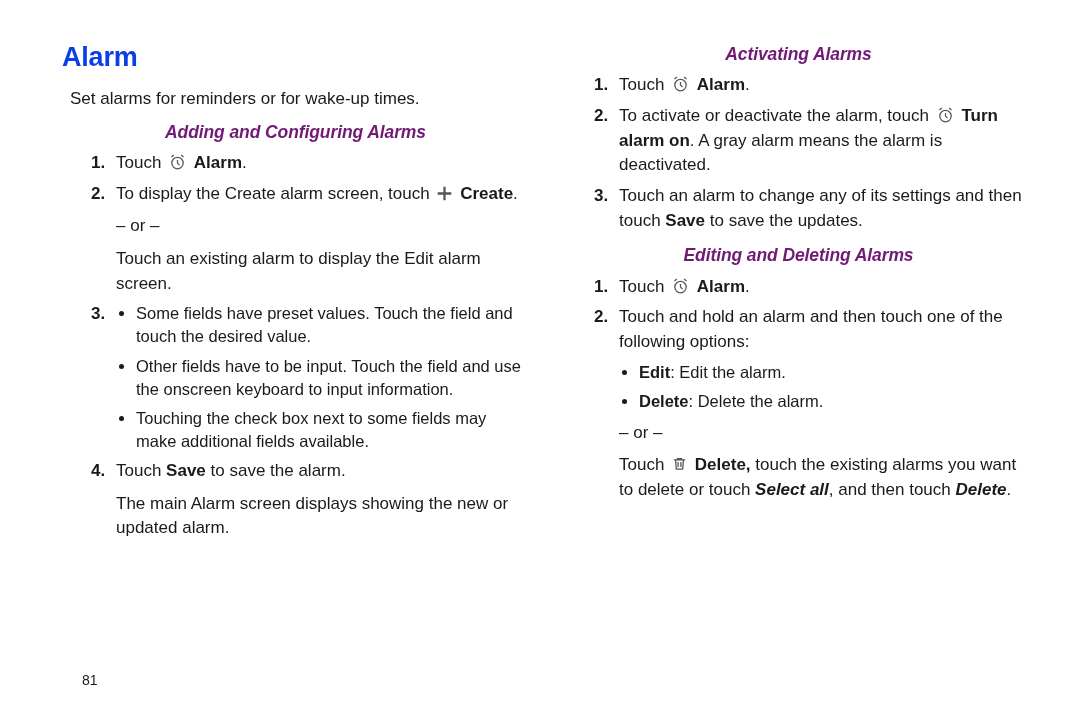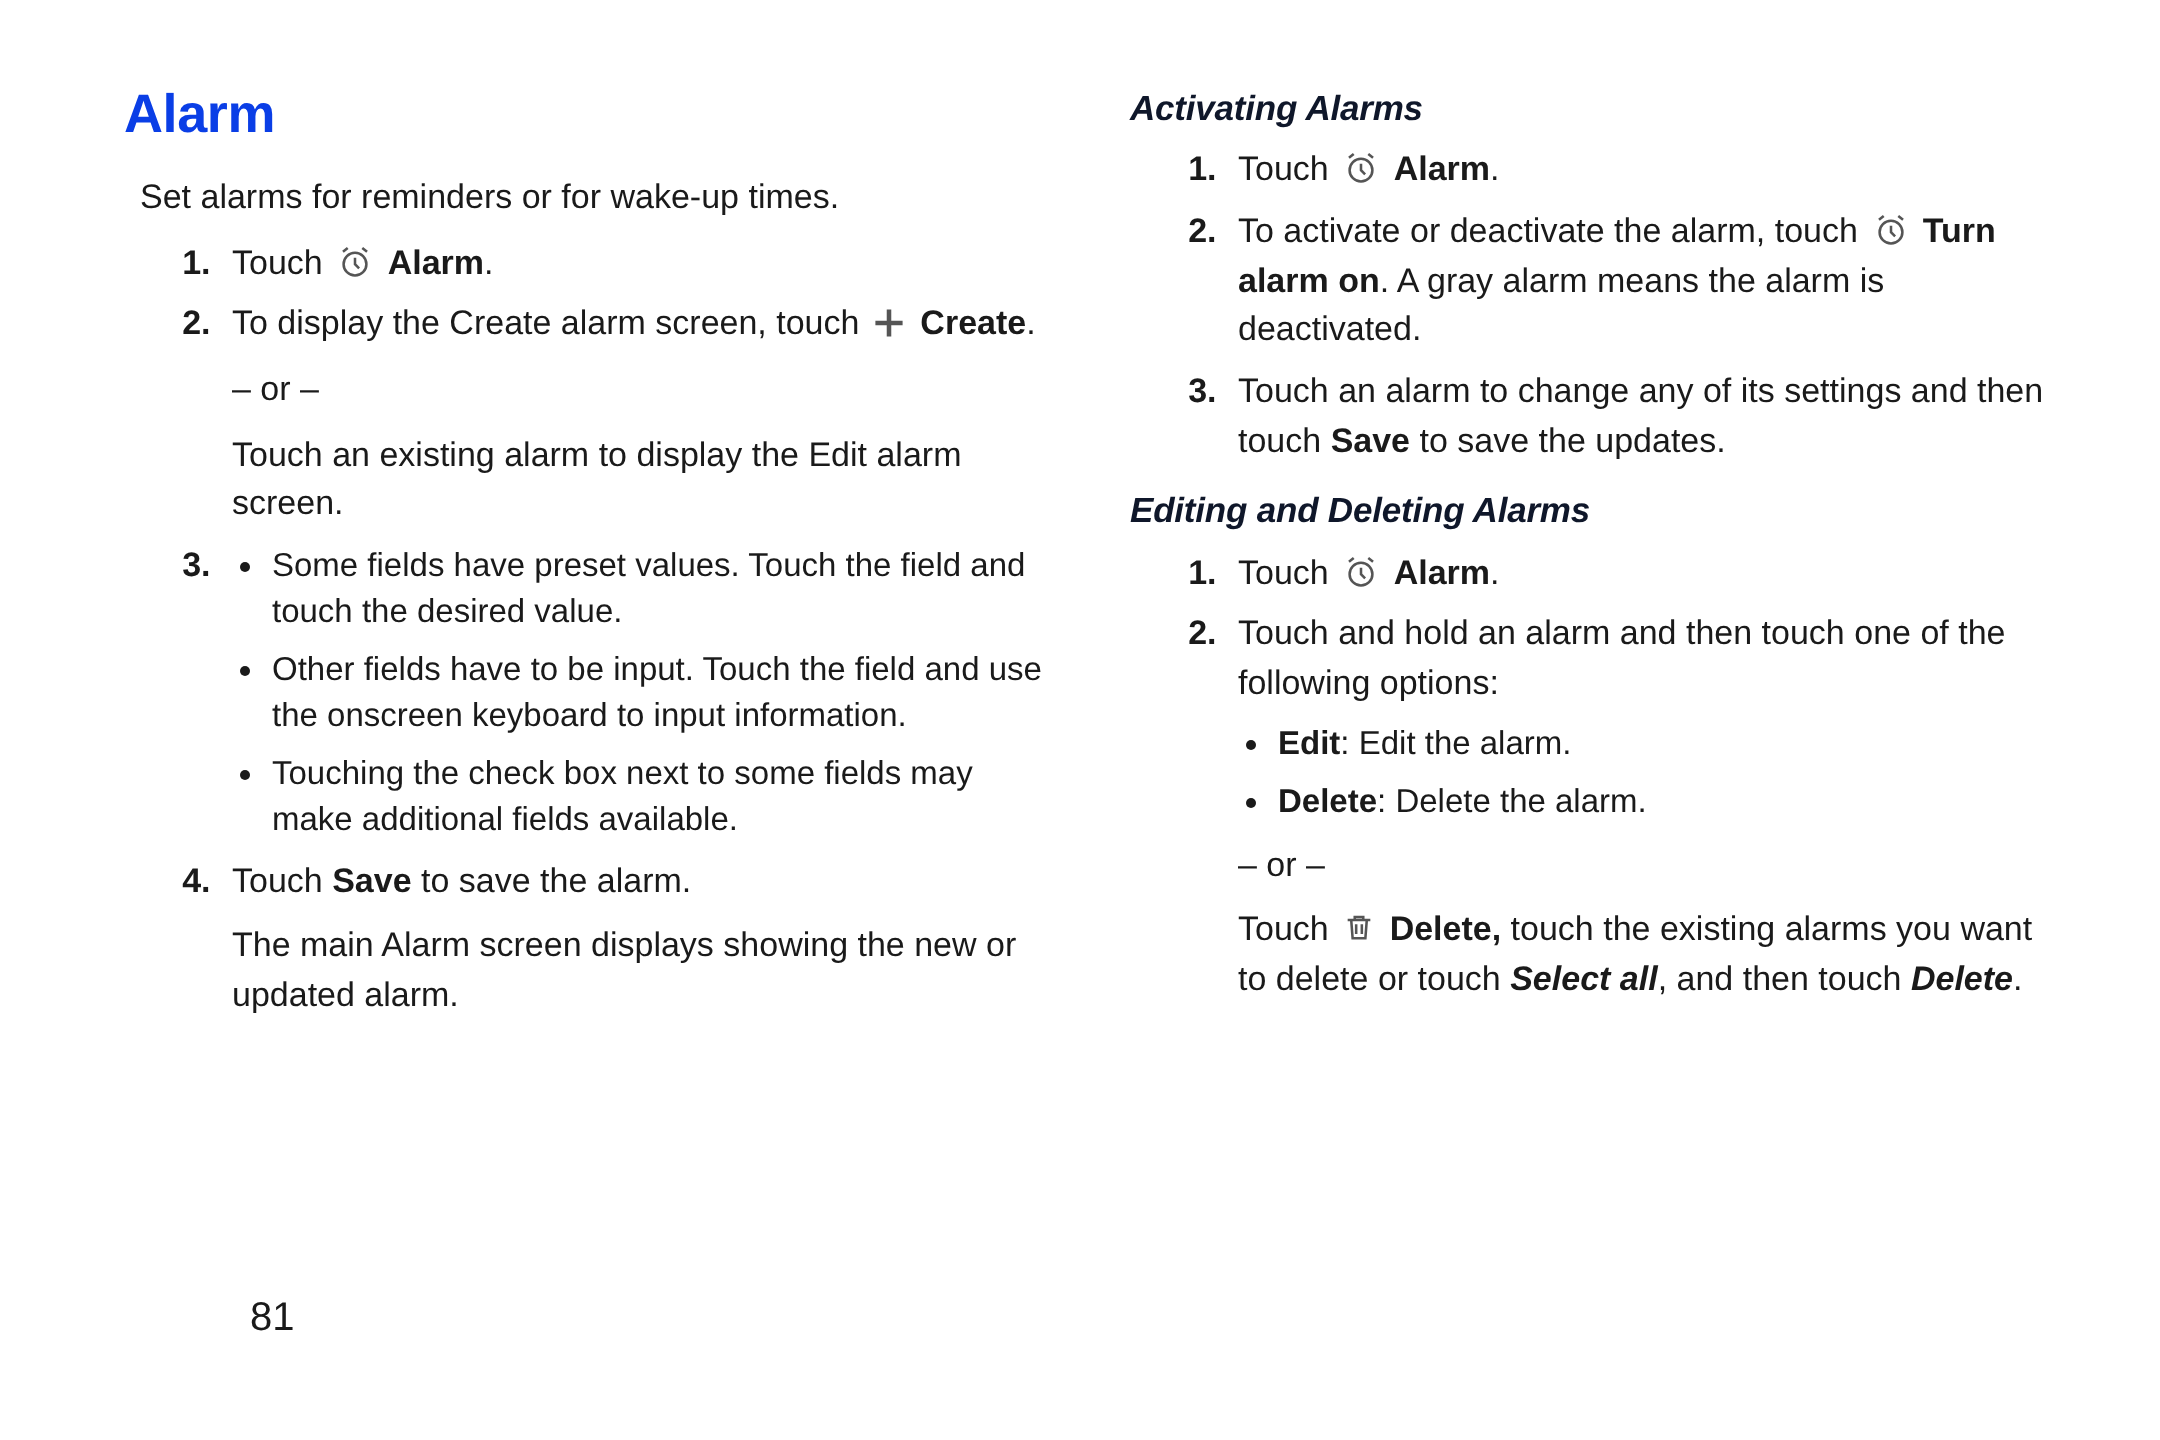--- a/index.html
+++ b/index.html
@@ -33,22 +33,23 @@
     font-size: 27px;
     font-weight: 800;
     color: #0a3ee6;
     letter-spacing: -0.2px;
   }
   h2.sub {
     margin: 2px 0 6px 0;
     font-size: 17.5px;
     font-style: italic;
     font-weight: 800;
-    color: #0f172a;
+    color: #701a75;
     letter-spacing: -0.1px;
+    text-align: center;
   }
   p.intro {
     margin: 0 0 8px 8px;
   }
   ol.steps {
     margin: 0;
     padding-left: 48px;
   }
   ol.steps > li {
     padding-left: 6px;
@@ -75,25 +76,24 @@
   }
   .b { font-weight: 700; }
   .cond {
     font-family: "Helvetica Neue Condensed", "Arial Narrow", Arial, sans-serif;
     font-stretch: condensed;
     font-style: italic;
   }
   .page-num {
     position: absolute;
     left: 82px;
-    bottom: 46px;
-    font-size: 20px;
+    bottom: 30px;
+    font-size: 14px;
     font-family: "Helvetica Neue Condensed", "Arial Narrow", Arial, sans-serif;
     font-stretch: condensed;
-    margin-left: 43px;
   }
   
   .ico {
     display: inline-block;
     vertical-align: -3px;
     margin: 0 2px;
   }
   .ico svg { display: block; }
 </style>
 </head>
@@ -102,20 +102,21 @@
 <div class="page">
 
   <div class="columns">
 
     <div class="col">
 
       <h1 class="title">Alarm</h1>
 
       <p class="intro">Set alarms for reminders or for wake-up times.</p>
 
+      <h2 class="sub">Adding and Configuring Alarms</h2>
 
       <ol class="steps">
         <li>
           <span>Touch </span>
           <span class="ico">
             <svg width="19" height="19" viewBox="0 0 24 24" fill="none" stroke="#555" stroke-width="1.6">
               <circle cx="12" cy="14" r="7.2"></circle>
               <path d="M12 10v4l2.6 2.6"></path>
               <path d="M4.4 6.2l3-2.4M19.6 6.2l-3-2.4"></path>
             </svg>

